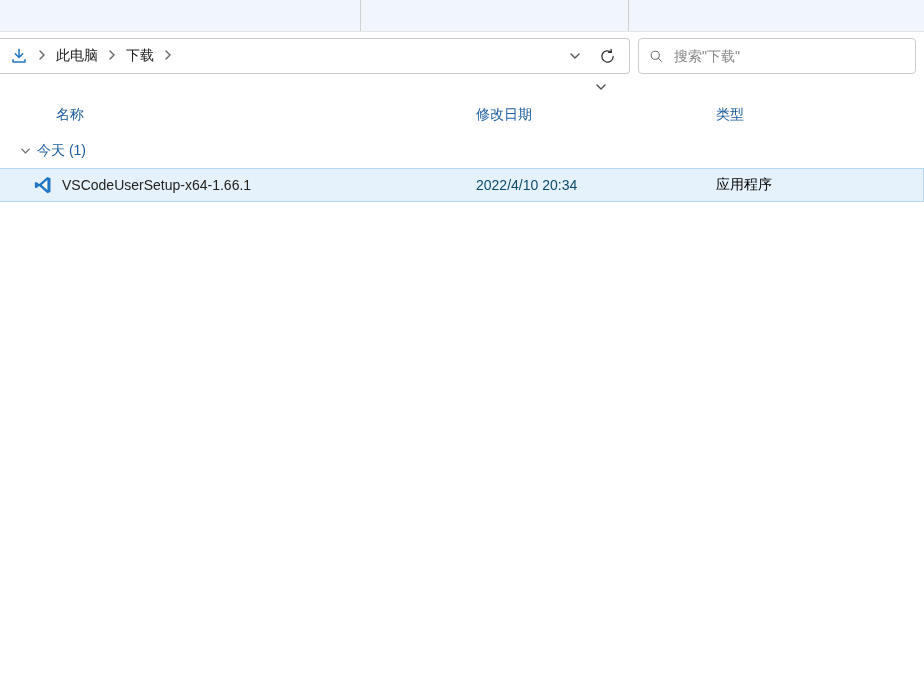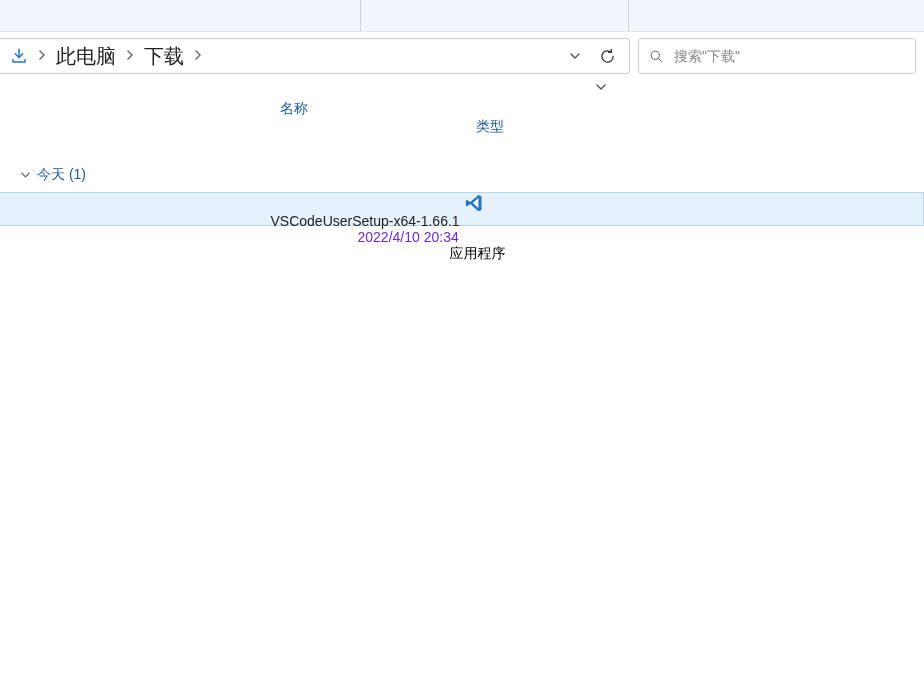--- a/index.html
+++ b/index.html
@@ -72,21 +72,21 @@
       width: 22px;
       margin-right: 2px;
     }
     .breadcrumb-sep {
       color: #666;
       font-size: 11px;
       margin: 0 6px;
     }
     .breadcrumb-item {
       color: #222;
-      font-size: 20px;
+      font-size: 14px;
       padding: 4px 4px;
       cursor: pointer;
       font-family: Liberation Mono, monospace;
     }
     .history-dropdown {
       width: 28px;
       height: 100%;
       display: flex;
       align-items: center;
       justify-content: center;
@@ -147,69 +147,67 @@
       cursor: pointer;
     }
     .columns-header {
       display: flex;
       align-items: center;
       height: 30px;
       padding-left: 56px;
       color: #1a5a9e;
       font-size: 14px;
       border-bottom: 0px solid transparent;
-      flex-direction: column;
     }
     .col-name { width: 420px; }
     .col-date { width: 240px; }
     .col-type { flex: 1; font-family: Liberation Serif, serif; }
     .group-header {
       display: flex;
       align-items: center;
       height: 34px;
       padding-left: 20px;
       font-size: 14px;
       color: #1a5a9e;
       cursor: pointer;
-      margin-top: 28px;
+      margin-top: 4px;
     }
     .group-chevron {
       margin-right: 6px;
       display: flex;
       align-items: center;
       color: #666;
     }
     .file-row {
       display: flex;
       align-items: center;
       height: 34px;
       padding-left: 32px;
       background: #e6f2fb;
       border: 1px solid #b5d8f2;
       border-left: none;
       font-size: 14px;
       color: #333;
       cursor: pointer;
-      flex-direction: column;
     }
     .file-icon {
       width: 22px;
       height: 22px;
       margin-right: 8px;
       display: flex;
       align-items: center;
       justify-content: center;
     }
     .file-name { 
       width: 414px; 
       color: #222;
     }
     .file-date { 
       width: 240px; 
-      color: #6d28d9;
+      color: #0c4a6e;
     }
     .file-type { 
       flex: 1; 
       color: #000000;
     }
   </style>
 </head>
 <body>
 
 <div class="top-tabs-bar"></div>
@@ -267,20 +265,21 @@
 <div class="dropdown-toggle-row">
   <div class="dropdown-toggle">
     <svg width="12" height="8" viewBox="0 0 12 8">
         <path d="M2 2 L6 6 L10 2" stroke="#555" stroke-width="1.4" fill="none" stroke-linecap="round"></path>
       </svg>
   </div>
 </div>
 
 <div class="columns-header">
   <div class="col-name">名称</div>
+  <div class="col-date">修改日期</div>
   <div class="col-type">类型</div>
 </div>
 
 <div class="group-header">
   <span class="group-chevron">
     <svg width="11" height="8" viewBox="0 0 12 8">
         <path d="M2 2 L6 6 L10 2" stroke="#666" stroke-width="1.4" fill="none" stroke-linecap="round"></path>
       </svg>
   </span>
   <span>今天 (1)</span>

